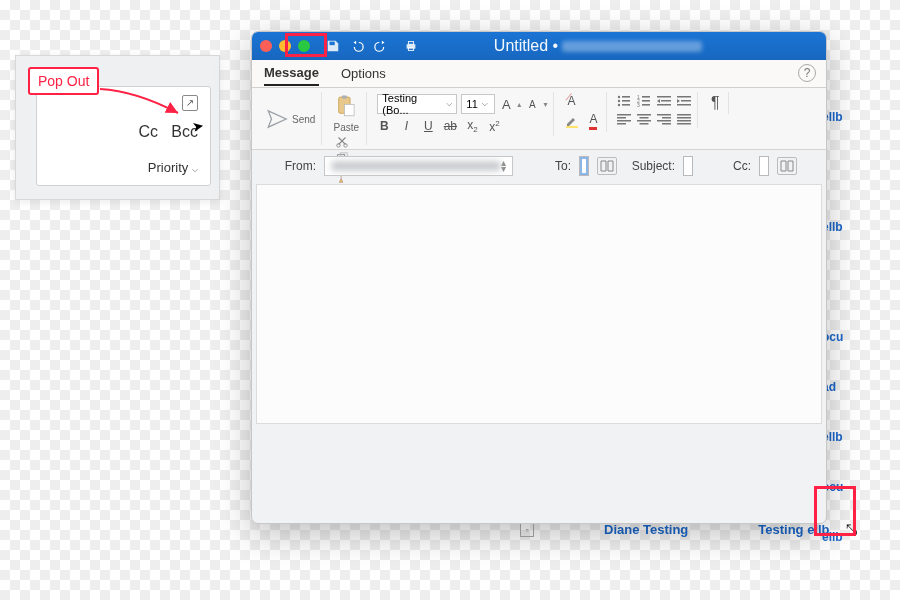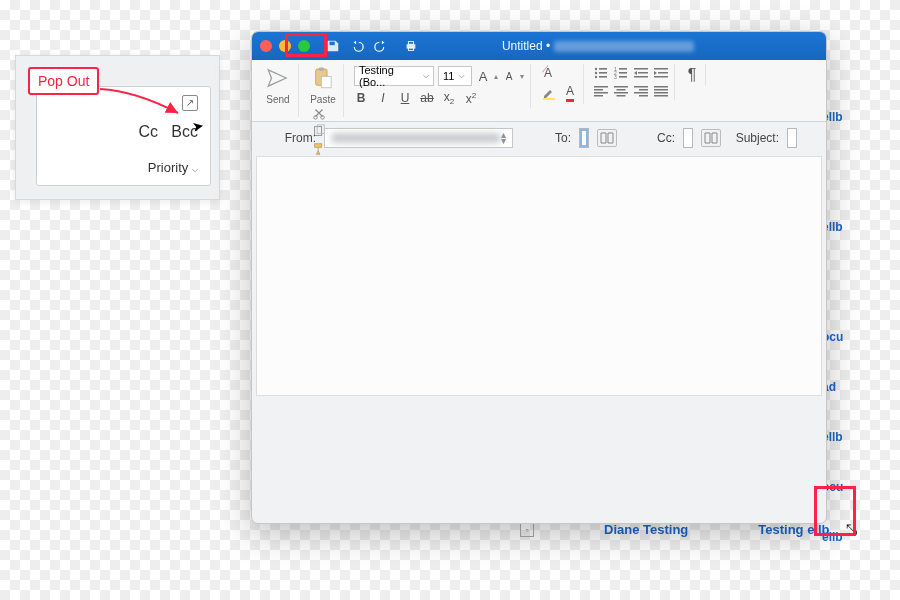--- a/index.html
+++ b/index.html
@@ -10,35 +10,35 @@
  background-size:20px 20px;background-position:0 0,0 10px,10px -10px,-10px 0;z-index:0}
 .popcard{position:absolute;left:15px;top:55px;width:205px;height:145px;background:#eef0f2;border:1px solid #d8d8d8;box-shadow:0 2px 8px rgba(0,0,0,.08);z-index:2}
 .popout-label{position:absolute;left:28px;top:67px;border:2px solid #f24;color:#f24;font-size:14px;padding:4px 8px;background:#fff;border-radius:3px;z-index:4}
 .arrow{position:absolute;left:96px;top:85px;width:90px;height:40px;z-index:4;pointer-events:none}
 .popcard .inner{position:absolute;right:8px;top:30px;width:175px;height:100px;background:#fff;border:1px solid #d0d0d0;border-radius:3px}
 .popcard .popicon{position:absolute;right:12px;top:8px;width:16px;height:16px;border:1px solid #888;border-radius:2px;font-size:10px;text-align:center;line-height:14px;color:#555}
 .popcard .ccbcc{position:absolute;right:12px;top:36px;font-size:16px;color:#333}
 .popcard .prio{position:absolute;right:12px;bottom:10px;font-size:13px;color:#333}
 .cursor1{position:absolute;left:192px;top:118px;font-size:14px;z-index:5;transform:rotate(-10deg)}
 .window{position:absolute;left:251px;top:31px;width:576px;height:493px;background:#f1f2f4;border:1px solid #c7c7c7;border-radius:7px;box-shadow:0 10px 35px rgba(0,0,0,.25);z-index:3;overflow:hidden}
-.titlebar{height:28px;background:linear-gradient(#1b74d4,#1767c0);display:flex;align-items:center;padding:0 8px;color:#fff;font-size:12px}
+.titlebar{height:28px;background:linear-gradient(#1b74d4,#1767c0);display:flex;align-items:center;padding:0 8px;color:#fff;font-size:16px}
 .tl{display:flex;gap:7px;align-items:center}
 .tlbtn{width:12px;height:12px;border-radius:50%}
 .tlred{background:#ff5f57}.tlyel{background:#febc2e}.tlgrn{background:#28c840}
 .highlight-green{position:absolute;left:285px;top:33px;width:42px;height:24px;border:3px solid #f24;z-index:6;pointer-events:none}
 .qat{display:flex;gap:10px;margin-left:16px;align-items:center}
 .qat svg{width:14px;height:14px}
 .titletext{flex:1;text-align:center;margin-left:-40px;opacity:.95}
 .blur{display:inline-block;width:140px;height:11px;background:rgba(255,255,255,.35);filter:blur(2px);border-radius:3px;vertical-align:middle;margin-left:4px}
 .tabs{height:28px;background:#faf9f8;display:flex;align-items:center;padding:0 12px;gap:22px;border-bottom:1px solid #d0d0d0;position:relative}
 .tab{font-size:13px;color:#333;padding:4px 0;cursor:pointer}
 .tab.active{font-weight:700;border-bottom:2px solid #222}
 .helpq{position:absolute;right:10px;top:4px;width:18px;height:18px;border:1px solid #aaa;border-radius:50%;font-size:12px;text-align:center;line-height:16px;color:#777}
 .ribbon{height:62px;background:#f7f7f7;border-bottom:1px solid #d4d4d4;display:flex;align-items:flex-start;padding:4px 6px;gap:4px}
-.rgroup{display:flex;flex-direction:column;align-items:center;justify-content:flex-start;height:100%;padding:0 6px;border-right:1px solid #e3e3e3}
+.rgroup{display:flex;flex-direction:row;align-items:center;justify-content:flex-start;height:100%;padding:0 6px;border-right:1px solid #e3e3e3}
 .rgroup:last-child{border-right:none;padding-right:14px}
 .rico{width:28px;height:28px;display:flex;align-items:center;justify-content:center}
 .rlabel{font-size:10px;color:#666;margin-top:2px}
 .paneicon svg{width:26px;height:26px}
 .minis{display:flex;flex-direction:column;gap:2px;margin-left:2px}
 .minis span{width:16px;height:16px;display:flex;align-items:center;justify-content:center}
 .fontgroup{display:flex;flex-direction:column;gap:4px;padding:2px 6px;border-right:1px solid #e3e3e3}
 .fontgroup .row1{display:flex;gap:4px;align-items:center}
 .fontgroup .row2{display:flex;gap:8px;align-items:center}
 .sel{background:#fff;border:1px solid #c7c7c7;font-size:11px;height:20px;display:flex;align-items:center;padding:0 4px;gap:4px}
@@ -138,20 +138,25 @@
           <svg viewBox="0 0 16 16">
             <rect x="3" y="6" width="10" height="5" fill="#fff" opacity=".85"></rect>
             <rect x="5" y="3" width="6" height="3" fill="none" stroke="#fff"></rect>
             <rect x="5" y="10" width="6" height="3" fill="none" stroke="#fff"></rect>
           </svg>
         </span>
     </div>
     <div class="titletext"><span>Untitled •</span><span class="blur"></span></div>
   </div>
 
+  <div class="tabs">
+    <span class="tab active">Message</span>
+    <span class="tab">Options</span>
+    <div class="helpq">?</div>
+  </div>
 
   <div class="ribbon">
     <div class="rgroup">
       <div class="rico paneicon">
         <svg viewBox="0 0 32 32">
             <path d="M4 6l22 10L4 26l4-10z" fill="none" stroke="#9aa0a6" stroke-width="1.6"></path>
           </svg>
       </div>
       <div class="rlabel">Send</div>
     </div>
@@ -325,32 +330,32 @@
     <div class="frow">
       <div class="flabel">To:</div>
       <div class="finput active"></div>
       <div class="book">
           <svg width="14" height="12" viewBox="0 0 14 12">
             <path d="M1 1h5v10H1zM8 1h5v10H8z" fill="none" stroke="#888"></path>
           </svg>
         </div>
     </div>
     <div class="frow">
+      <div class="flabel">Subject:</div>
+      <div class="finput"></div>
+    </div>
+    <div class="frow">
       <div class="flabel">Cc:</div>
       <div class="finput"></div>
       <div class="book">
           <svg width="14" height="12" viewBox="0 0 14 12">
             <path d="M1 1h5v10H1zM8 1h5v10H8z" fill="none" stroke="#888"></path>
           </svg>
         </div>
     </div>
-    <div class="frow">
-      <div class="flabel">Subject:</div>
-      <div class="finput"></div>
-    </div>
   </div>
 
   <div class="body"></div>
 </div>
 
 <div class="highlight-green"></div>
 <div class="highlight-resize"></div>
 <div class="cursor2">⤡</div>
 
 </body></html>

